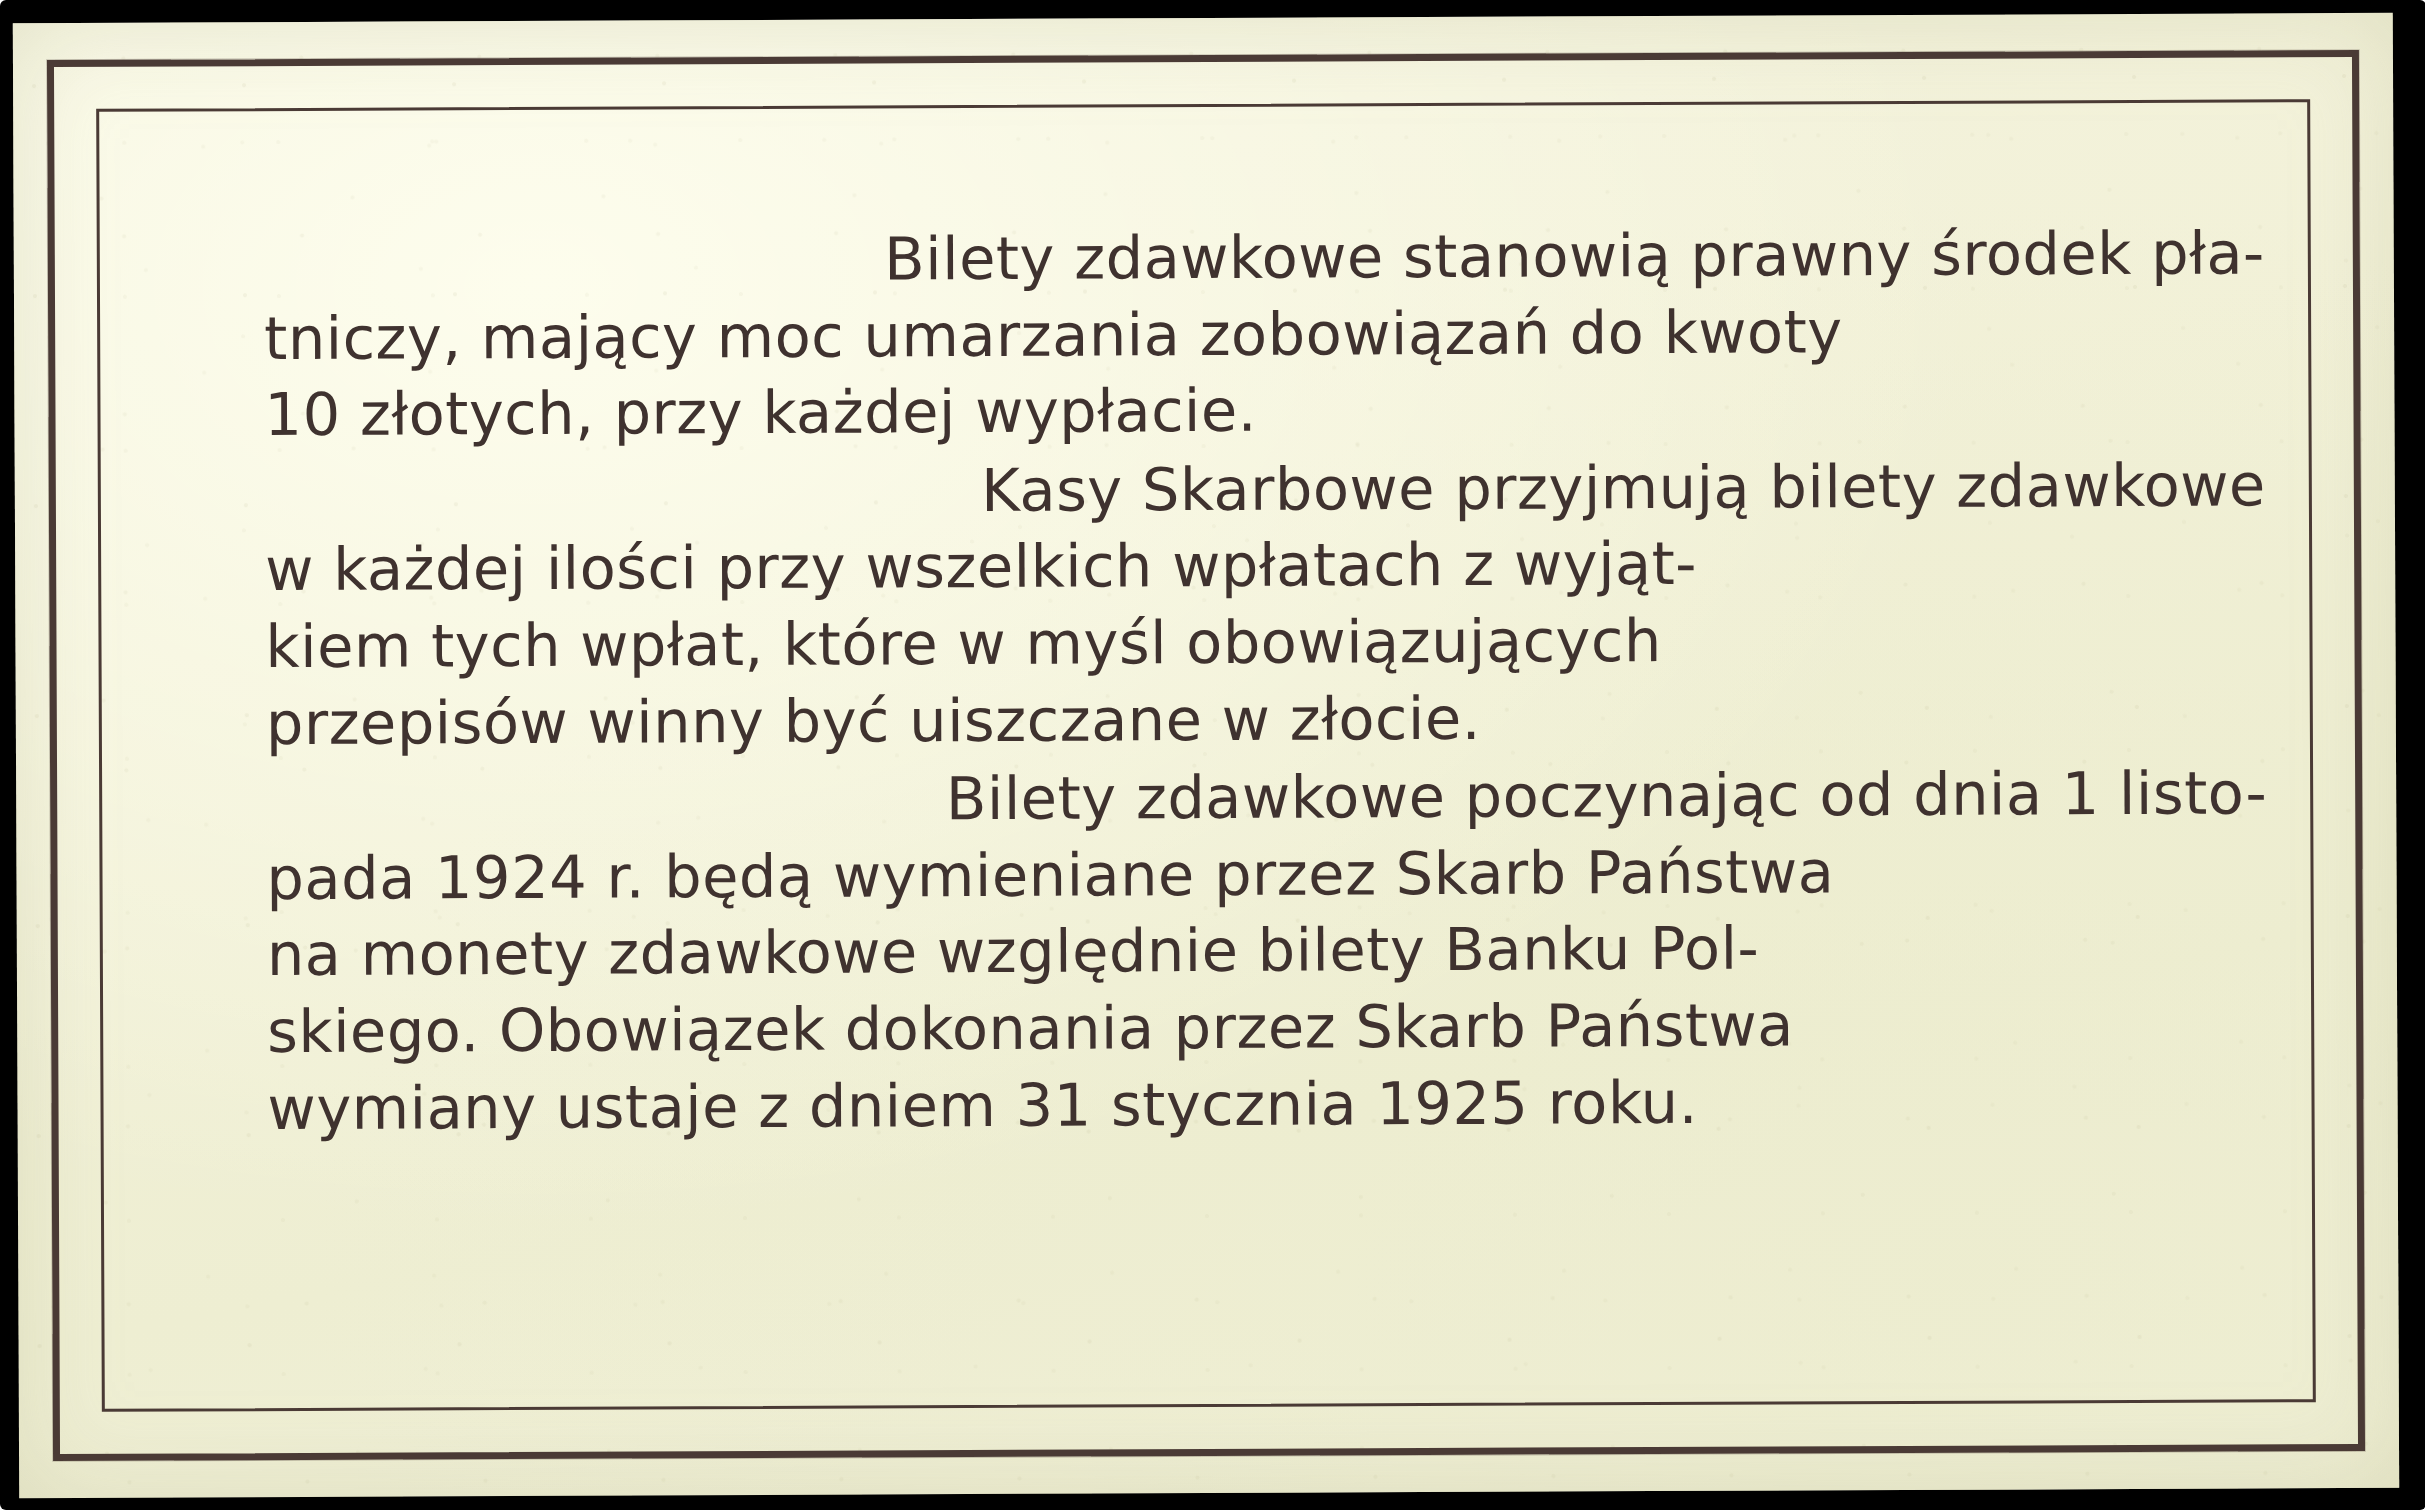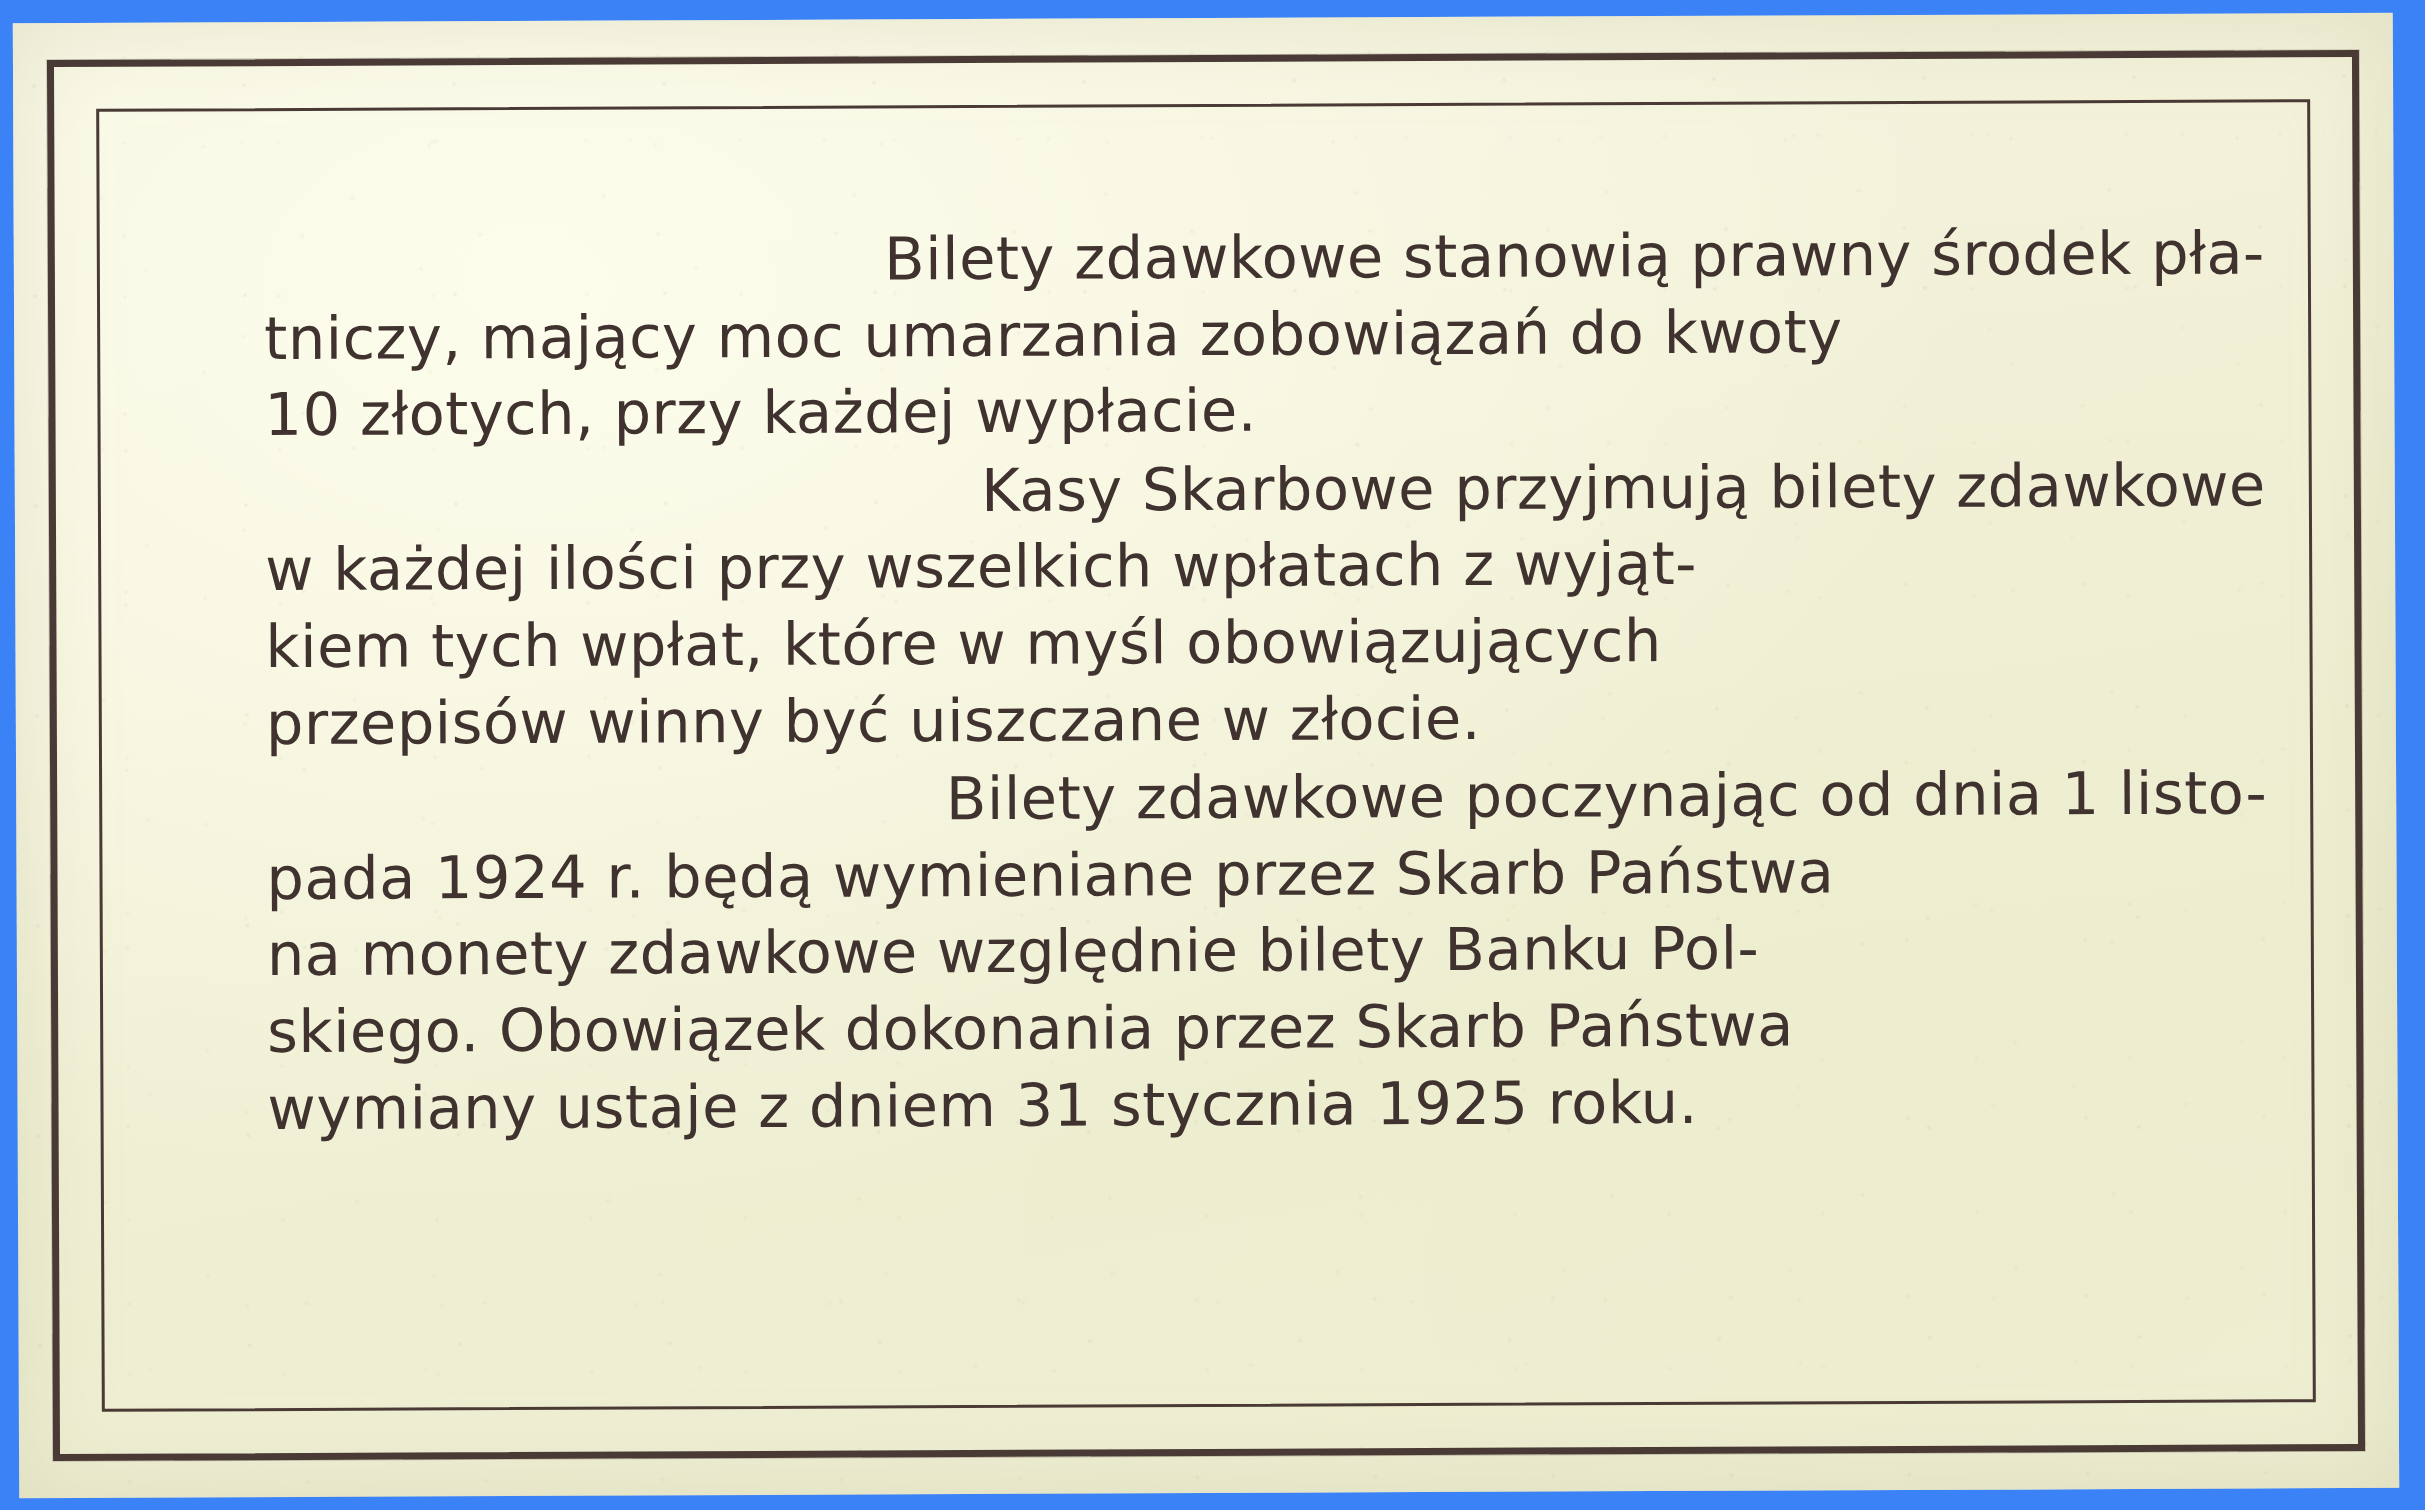--- a/index.html
+++ b/index.html
@@ -14,21 +14,22 @@
     font-family: "DejaVu Sans", sans-serif;
   }
 
   
   .note-wrap {
     position: absolute;
     left: 0;
     top: 0;
     width: 2426px;
     height: 1510px;
-    background: #3b82f6;
+    background: #000000;
+    border-radius: 6px;
   }
 
   .note {
     position: absolute;
     left: 16px;
     top: 18px;
     width: 2380px;
     height: 1475px;
     background:
       radial-gradient(ellipse at 22% 18%, rgba(255,255,240,0.85) 0%, rgba(0,0,0,0) 55%),

